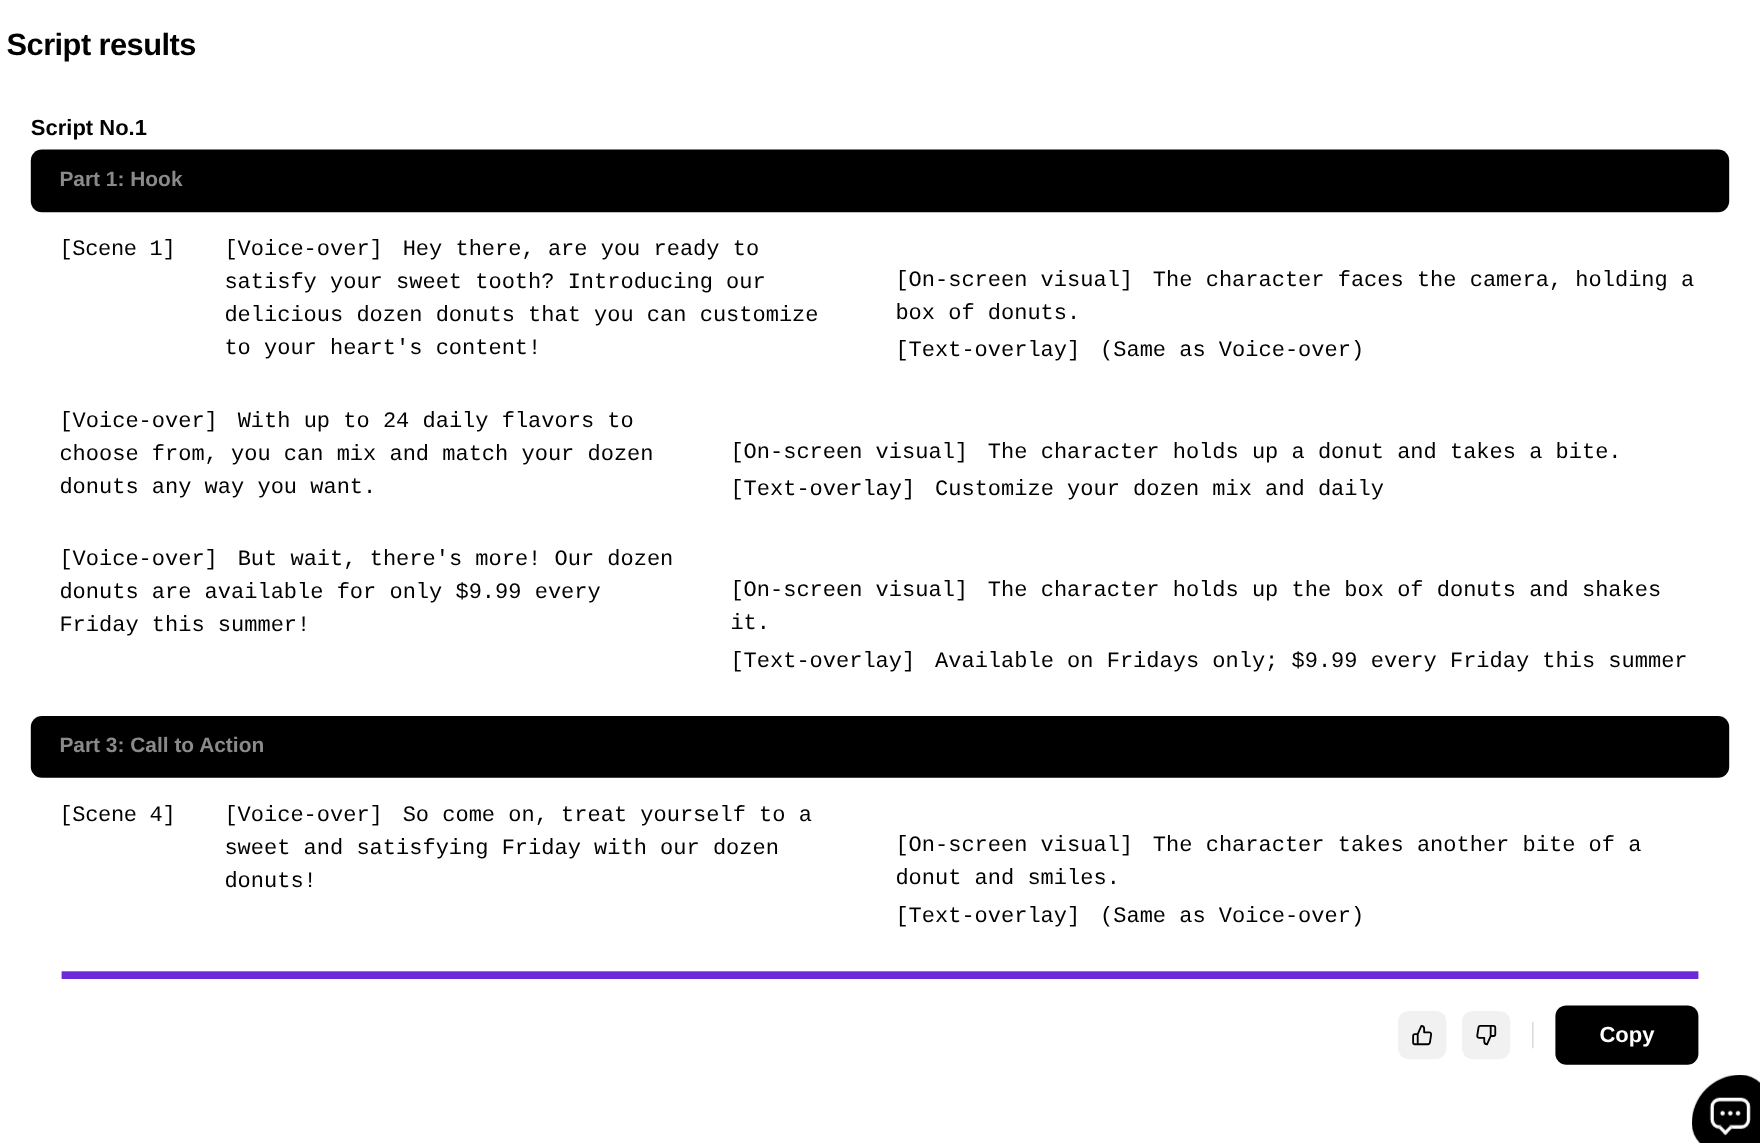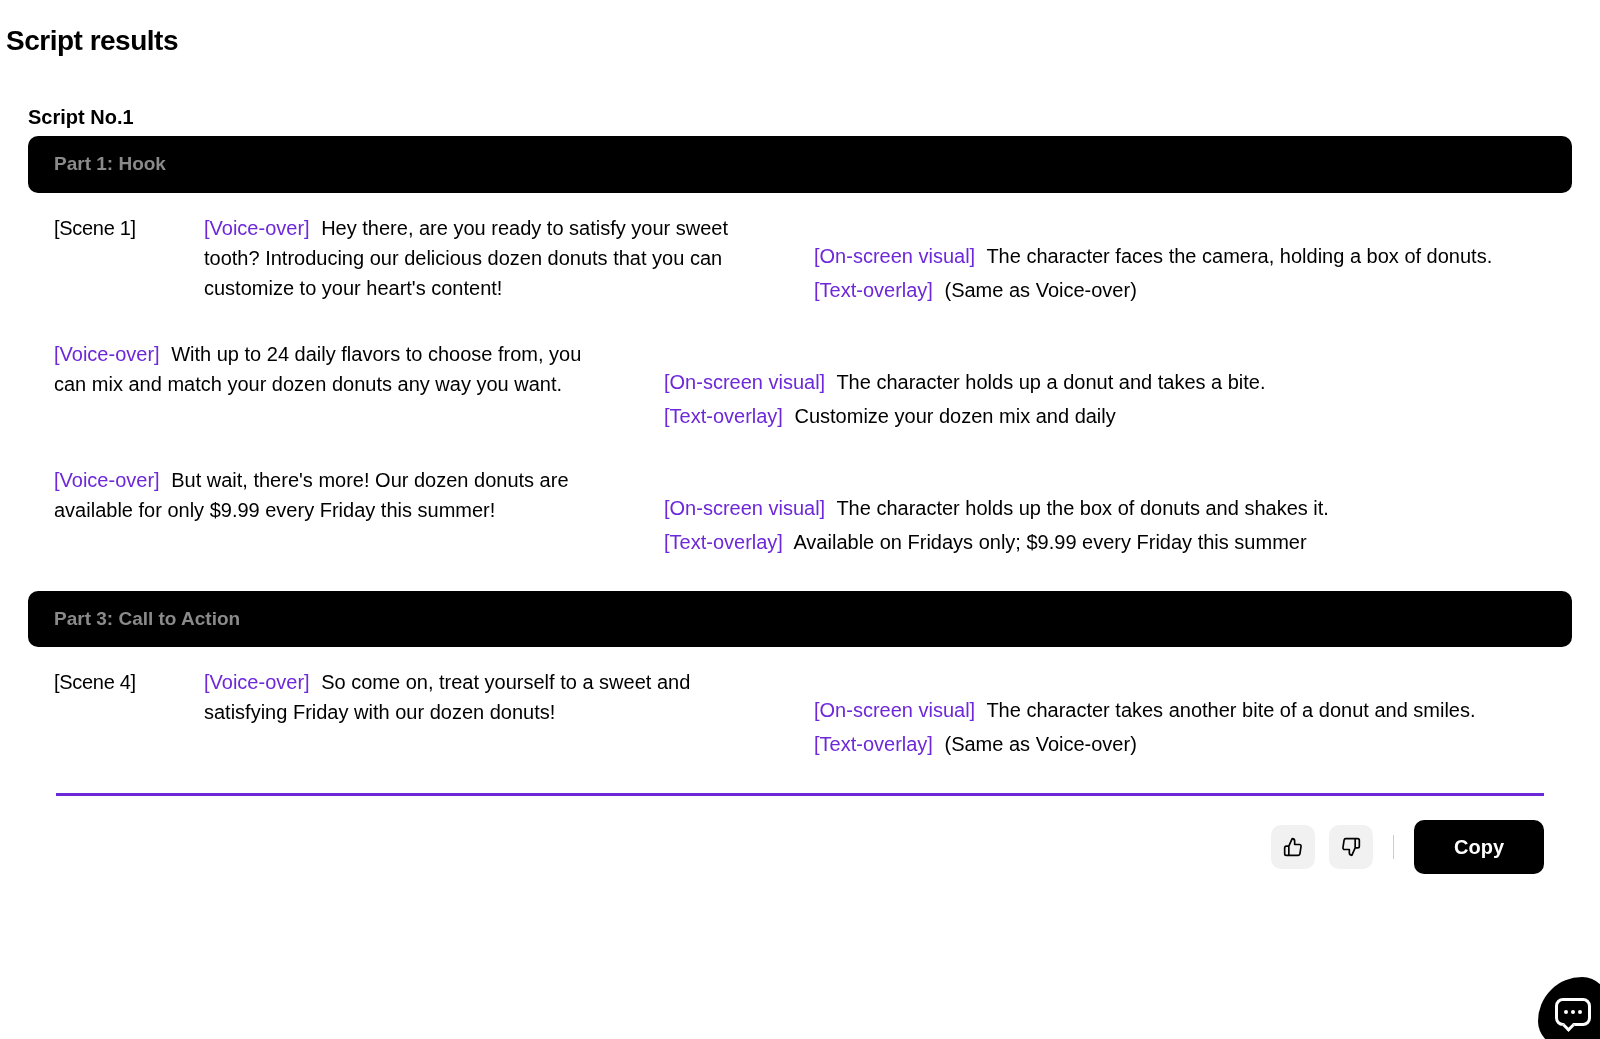--- a/index.html
+++ b/index.html
@@ -29,33 +29,34 @@
     padding: 14px 26px;
     font-weight: 600;
     color: #8a8a8a;
     font-size: 19px;
     margin-bottom: 20px;
   }
   .scene-row {
     display: flex;
     padding: 0 26px 30px 26px;
     gap: 20px;
+    font-family: Liberation Mono, monospace;
   }
   .scene-label {
     flex: 0 0 130px;
     font-weight: 400;
     letter-spacing: -0.3px;
   }
   .col-left { flex: 0 0 560px; }
   .col-right { flex: 1; padding-left: 30px; margin-top: 28px; }
-  .tag { color: #6d28d9; margin-right: 6px; }
+  .tag { color: #000000; margin-right: 6px; }
   .text { color: #000; }
   .line { margin-bottom: 4px; }
   .footer {
-    border-top: 3px solid #6d28d9;
+    border-top: 7px solid #6d28d9;
     margin: 0 28px;
     padding: 24px 0 0 0;
     display: flex;
     justify-content: flex-end;
     align-items: center;
     gap: 14px;
   }
   .icon-btn {
     width: 44px; height: 44px;
     display: inline-flex; align-items: center; justify-content: center;

